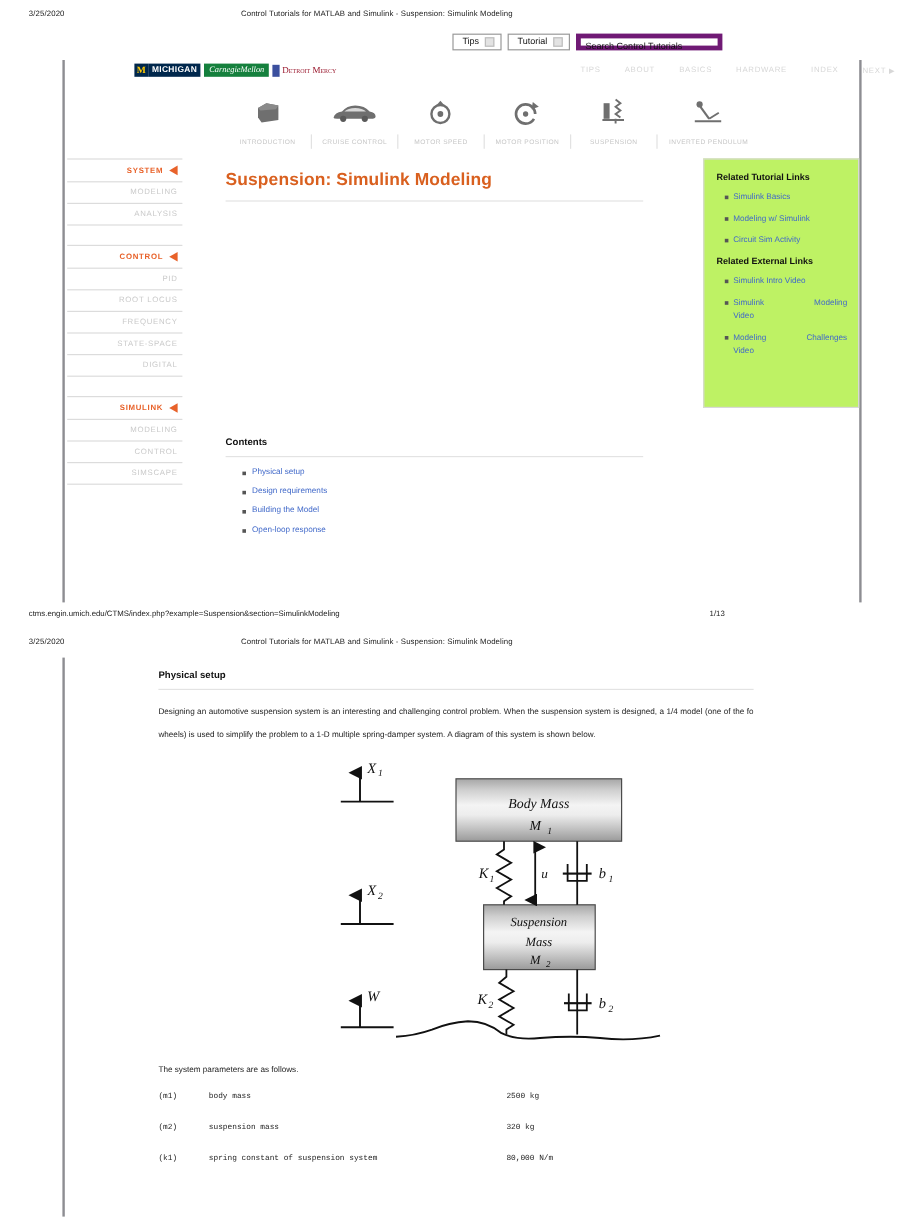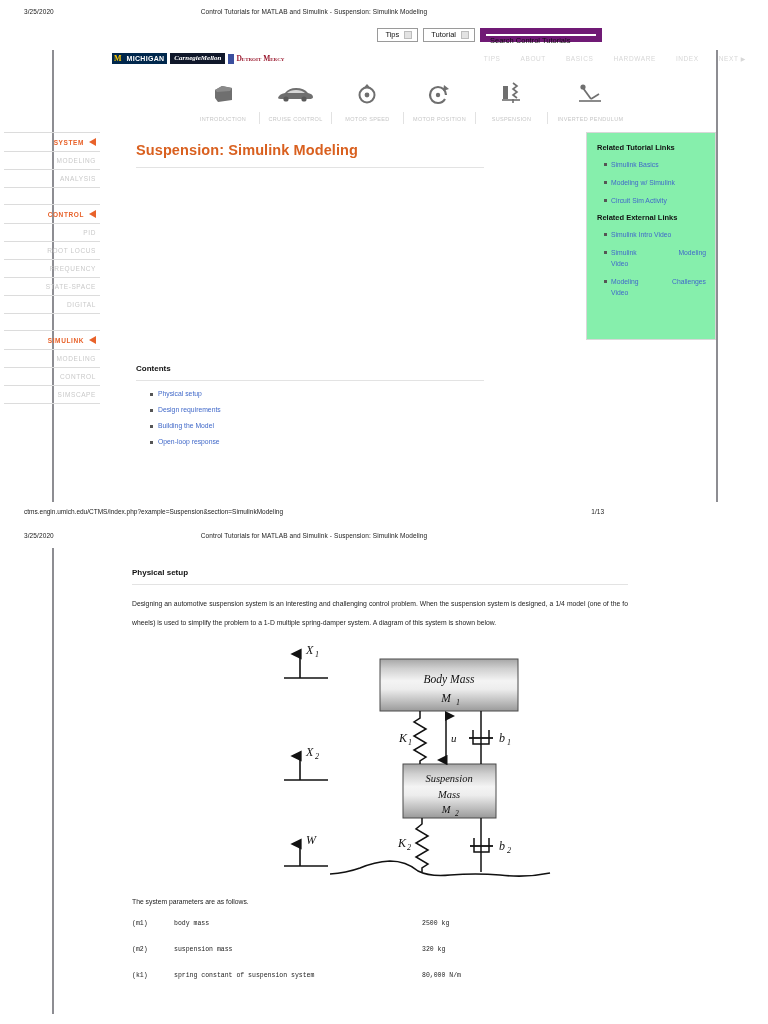--- a/index.html
+++ b/index.html
@@ -54,21 +54,21 @@
     font-size: 7.5px; color: #111;
     padding: 2px 5px 2px 7px;
     height: 14px; line-height: 10px;
     font-family: "Liberation Sans", sans-serif;
   }
   .tbtn .sq {
     width: 8px; height: 8px; background: #e3e3e3; border: 1px solid #bdbdbd;
     display: inline-block;
   }
   .searchbox {
-    border: 6px solid #701a75; background: #fff;
+    border: 4px solid #701a75; background: #fff;
     width: 122px; height: 14px;
     font-size: 7.5px; color: #111;
     padding: 0 4px; line-height: 13px;
     font-family: "Liberation Sans", sans-serif;
   }
 
   
   .frame {
     position: relative;
     margin: 0 auto;
@@ -93,28 +93,28 @@
     background: #00274c; color: #ffcb05;
     font-weight: bold; font-size: 8px; line-height: 11px;
     padding: 0 2px; font-family: "Liberation Serif", serif;
   }
   .logo-um .word {
     background: #00274c; color: #fff;
     font-size: 7px; line-height: 11px; padding: 0 3px;
     letter-spacing: .3px; font-weight: bold;
   }
   .logo-cmu {
-    background: #0f172a; color: #fff;
+    background: #15803d; color: #fff;
     font-size: 7px; line-height: 11px; padding: 0 4px;
-    font-family: "Liberation Serif", serif; font-style: italic; font-weight: bold;
+    font-family: "Liberation Serif", serif; font-style: italic; font-weight: normal;
   }
   .logo-dm {
     display: flex; align-items: center; gap: 2px; color: #9b1b30;
     font-family: "Liberation Serif", serif; font-size: 7.5px;
-    font-variant: small-caps; font-weight: bold; line-height: 11px;
+    font-variant: small-caps; font-weight: normal; line-height: 11px;
   }
   .logo-dm .shield {
     width: 6px; height: 10px; background: #3b4f9e;
   }
   .topnav {
     position: absolute; right: 22px; top: 5px;
     display: flex; gap: 20px;
     font-size: 6.5px; color: #d7d7d7; letter-spacing: .6px;
   }
   .topnav span.lbl { white-space: nowrap; }
@@ -139,21 +139,21 @@
     font-size: 5.5px; color: #c6c6c6; letter-spacing: .35px;
     border-left: 1px solid #e2e2e2;
     width: 100%; text-align: center;
     padding: 4px 0 2px; margin-top: 3px;
     white-space: nowrap;
   }
   .inav-item:first-child .lbl { border-left: none; }
   .inav-item.wide { width: 86px; }
 
   
-  .cols { position: relative; display: flex; }
+  .cols { position: relative; display: flex; padding-left: 52px; }
   .sidebar { width: 108px; padding: 6px 8px 0 4px; }
   .side-sep { border-top: 1px solid #dcdcdc; }
   .side-head, .side-item {
     text-align: right;
     padding: 5px 4px 5px 0;
     border-top: 1px solid #dcdcdc;
     font-size: 6.5px; letter-spacing: .6px;
   }
   .side-head {
     color: #e8622a; font-weight: bold;
@@ -172,21 +172,21 @@
   h1.page-title {
     color: #d9601f; font-size: 14.5px; font-weight: bold;
     margin: 0 0 9px 0; letter-spacing: .1px;
   }
   .rule { border-top: 1px solid #e3e3e3; margin: 0 0 0 0; }
 
   
   .relbox {
     position: absolute; right: 52px; top: 6px;
     width: 130px; min-height: 208px;
-    border: 1px solid #d8d8d8; background: #86efac;
+    border: 1px solid #d8d8d8; background: #bef264;
     padding: 10px 9px 10px 10px;
   }
   .relbox h3 {
     font-size: 7.5px; margin: 0 0 7px 0; color: #111; font-weight: bold;
   }
   .relbox h3.second { }
   .relbox ul { list-style: none; margin: 0; padding: 0 0 0 7px; }
   .relbox li {
     position: relative; font-size: 6.8px; color: #4169c9;
     margin-bottom: 7px; line-height: 11px;
@@ -196,21 +196,21 @@
     content: ""; position: absolute; left: 0; top: 4px;
     width: 2.5px; height: 2.5px; background: #555;
   }
   .relbox li span { display: inline-block; }
   .relbox li .spread { display: flex; justify-content: space-between; width: 100%; }
 
   
   .contents-wrap { margin-top: 196px; }
   h2.sec {
     font-size: 8px; color: #111; font-weight: bold;
-    margin: 10px 0 7px 0;
+    margin: 0 0 7px 0;
   }
   ul.contents { list-style: none; margin: 9px 0 0 0; padding: 0 0 0 14px; }
   ul.contents li {
     position: relative; font-size: 6.8px; color: #4169c9;
     margin-bottom: 9px; padding-left: 8px;
   }
   ul.contents li::before {
     content: ""; position: absolute; left: 0; top: 3px;
     width: 2.5px; height: 2.5px; background: #555;
   }

